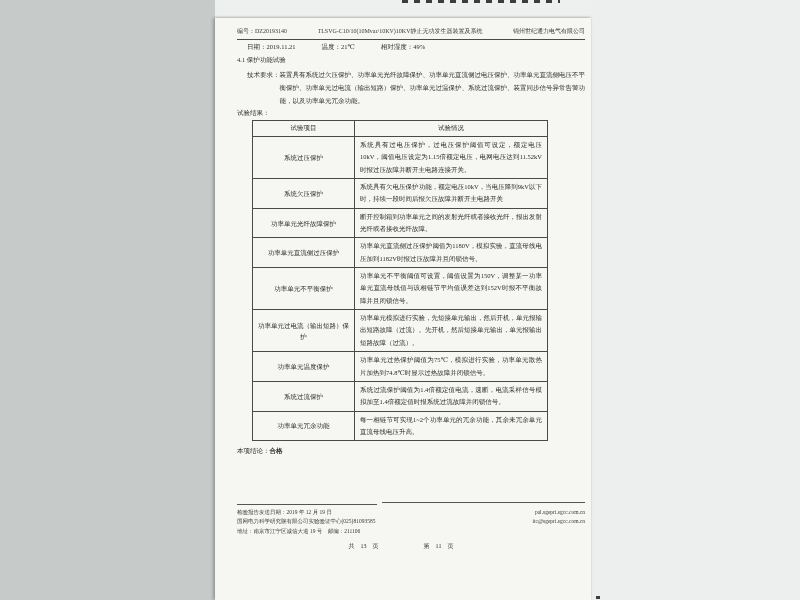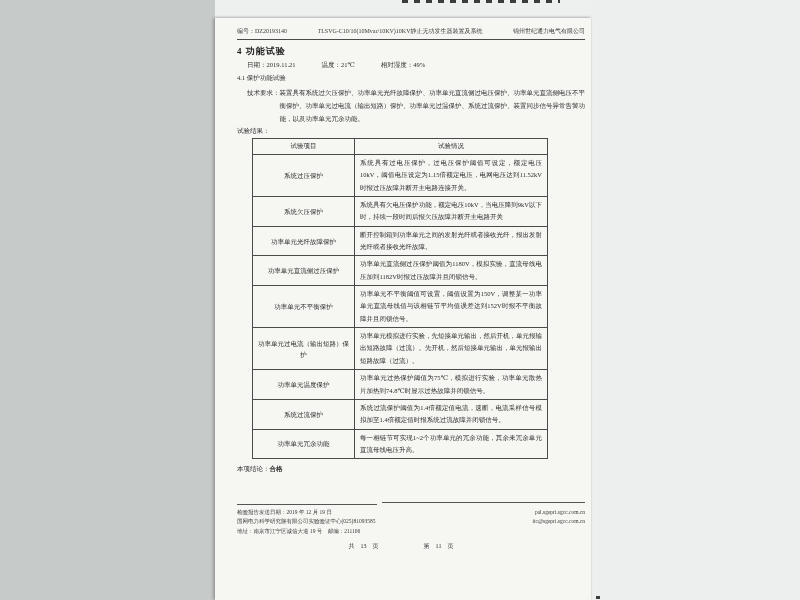--- a/index.html
+++ b/index.html
@@ -70,21 +70,20 @@
 
 <div class="paper">
   <div class="content">
 
     <div class="doc-header">
       <span>编号：DZ20193140</span>
       <span>TLSVG-C10/10(10Mvar/10KV)10KV静止无功发生器装置及系统</span>
       <span>锦州世纪通力电气有限公司</span>
     </div>
 
-    <div class="sec-title">4 功能试验</div>
 
     <div class="env-row">
       <span>日期：2019.11.21</span>
       <span>温度：21℃</span>
       <span>相对湿度：49%</span>
     </div>
 
     <div class="subsec">4.1 保护功能试验</div>
 
     <div class="tech-req">

